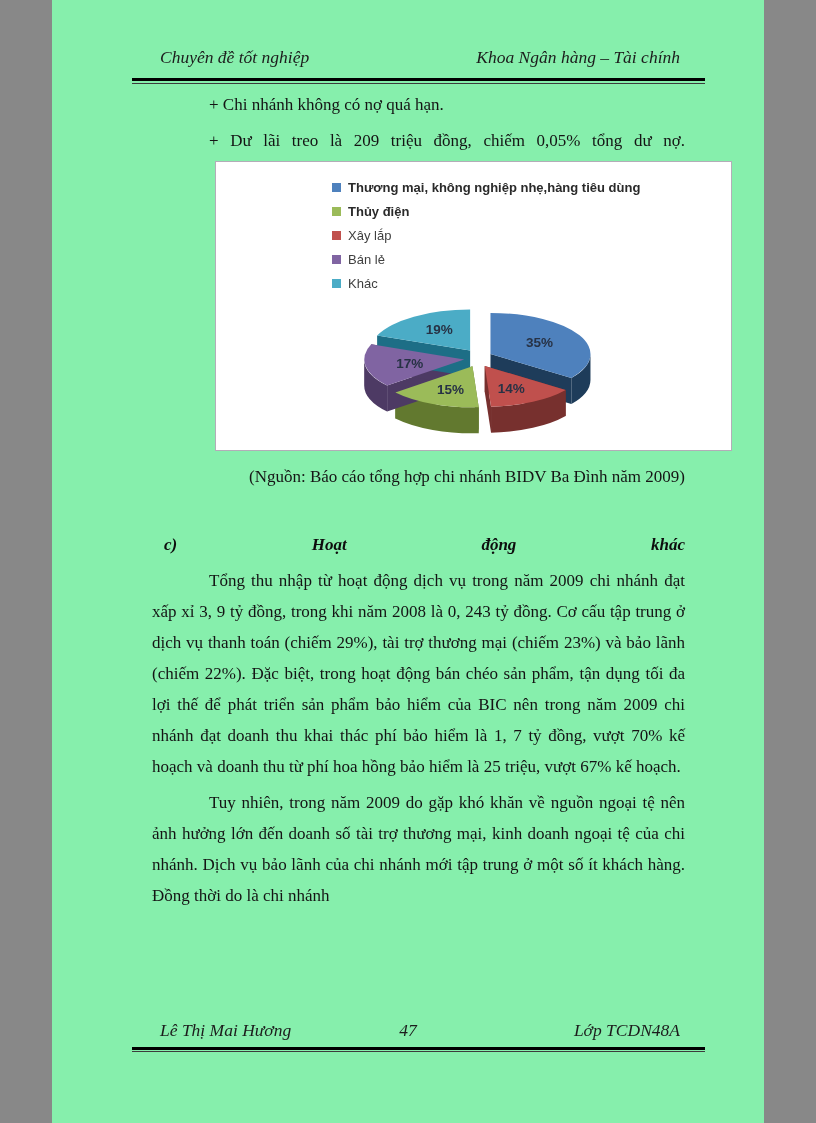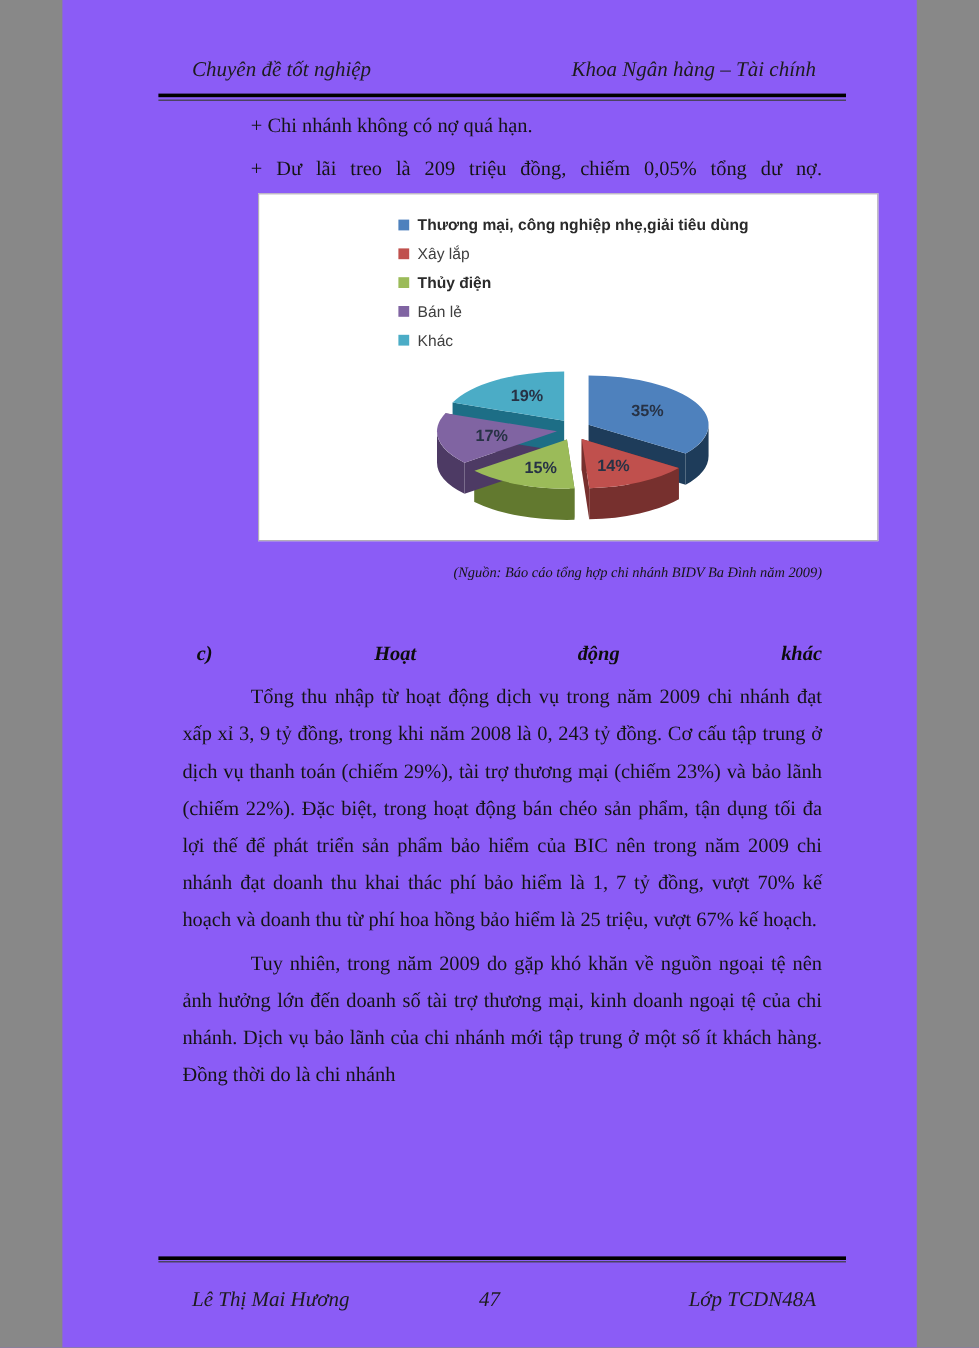--- a/index.html
+++ b/index.html
@@ -1,17 +1,17 @@
 <!DOCTYPE html>
 <html><head>
 <meta charset="utf-8">
 <style>
   html,body{margin:0;padding:0;background:#888;}
   .page{
-    width:712px;height:1123px;background:#8b5cf6;margin:0 auto;position:relative;overflow:hidden;
+    width:712px;height:1123px;background:#86efac;margin:0 auto;position:relative;overflow:hidden;
     font-family:"Liberation Serif",serif;color:#141414;
   }
   
   .header-row{
     display:flex;justify-content:space-between;
     padding:46px 84px 10px 108px;
     font-style:italic;font-size:17.5px;line-height:22px;color:#1c1c1c;
   }
   .rule{
     margin:0 59px 0 80px;height:2px;
@@ -38,38 +38,38 @@
   }
   .legend{
     position:absolute;left:116px;top:13px;
     font-family:"Liberation Sans",sans-serif;font-size:13px;color:#3f3f3f;
   }
   .legend-item{display:flex;align-items:center;height:24px;white-space:nowrap;}
   .legend-item.bold .legend-label{font-weight:bold;color:#2a2a2a;}
   .swatch{width:9px;height:9px;margin-right:7px;flex:0 0 auto;}
   .pie-svg{position:absolute;left:130px;top:147px;}
   .source{
-    text-align:right;font-style:italic;font-size:12px;line-height:22px;margin-top:15px;color:#151515;
+    text-align:right;font-size:17px;line-height:22px;margin-top:15px;color:#151515;
   }
   .section-c{
     display:flex;justify-content:space-between;
     font-weight:bold;font-style:italic;font-size:17px;line-height:22px;
     margin:46px 0 9px;padding-left:12px;color:#0d0d0d;
   }
   
   .footer-rule{
     position:absolute;left:80px;right:59px;top:1047px;height:1px;
     border-top:3.5px solid #000;border-bottom:1px solid #3c3c3c;
   }
   .footer-row{
-    position:absolute;left:108px;right:84px;top:1048px;
+    position:absolute;left:108px;right:84px;top:1020px;
     display:grid;grid-template-columns:1fr auto 1fr;align-items:baseline;
     font-style:italic;font-size:17.5px;color:#1c1c1c;
   }
-  .footer-row .fc{text-align:center;transform:translateX(-12px);margin-top:24px;}
+  .footer-row .fc{text-align:center;transform:translateX(-12px);}
   .footer-row .fr{text-align:right;}
 </style>
 </head>
 <body>
 
 <div class="page">
 
   <div class="header-row">
     <span>Chuyên đề tốt nghiệp</span>
     <span>Khoa Ngân hàng – Tài chính</span>
@@ -80,29 +80,29 @@
     <div id="paras-top">
         <p class="body">+ Chi nhánh không có nợ quá hạn.</p>
         <p class="body spread">+ Dư lãi treo là 209 triệu đồng, chiếm 0,05% tổng dư nợ.</p>
       </div>
 
 
     <div class="chart-box">
       <div class="legend" id="legend">
           <div class="legend-item bold">
             <span class="swatch" style="background: rgb(78, 129, 189);"></span>
-            <span class="legend-label">Thương mại, công nghiệp nhẹ,giải tiêu dùng</span>
+            <span class="legend-label">Thương mại, không nghiệp nhẹ,hàng tiêu dùng</span>
+          </div>
+          <div class="legend-item bold">
+            <span class="swatch" style="background: rgb(155, 187, 89);"></span>
+            <span class="legend-label">Thủy điện</span>
           </div>
           <div class="legend-item">
             <span class="swatch" style="background: rgb(192, 80, 77);"></span>
             <span class="legend-label">Xây lắp</span>
-          </div>
-          <div class="legend-item bold">
-            <span class="swatch" style="background: rgb(155, 187, 89);"></span>
-            <span class="legend-label">Thủy điện</span>
           </div>
           <div class="legend-item">
             <span class="swatch" style="background: rgb(128, 100, 162);"></span>
             <span class="legend-label">Bán lẻ</span>
           </div>
           <div class="legend-item">
             <span class="swatch" style="background: rgb(75, 172, 198);"></span>
             <span class="legend-label">Khác</span>
           </div>
         </div>

